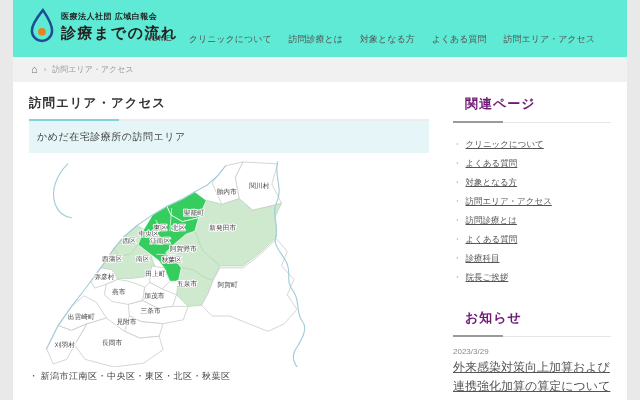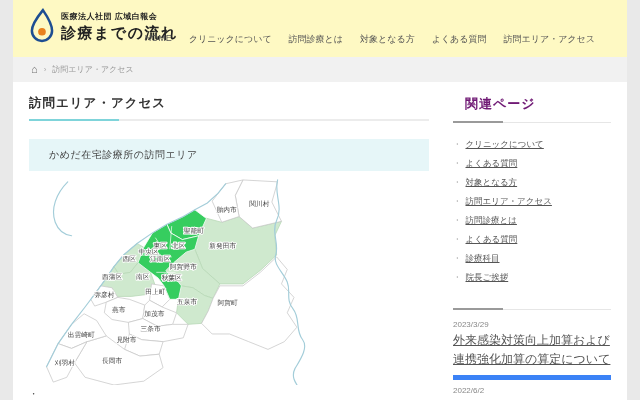--- a/index.html
+++ b/index.html
@@ -5,42 +5,42 @@
   html,body{margin:0;padding:0;}
   body{
     width:640px;height:400px;overflow:hidden;
     background:#e9e9e9;
     font-family:"Liberation Sans","DejaVu Sans",sans-serif;
     -webkit-font-smoothing:antialiased;
   }
   .page{background:#fff;margin:0 13px;height:400px;position:relative;}
 
   
-  header{position:relative;height:57px;background:#fef9c3;}
+  header{position:relative;height:57px;background:#5eead4;}
   .logo{position:absolute;left:16px;top:8px;display:flex;gap:7px;align-items:flex-start;cursor:pointer;}
   .logo-text .org{font-size:8px;font-weight:bold;color:#222;letter-spacing:.5px;margin-top:3px;}
   .logo-text .clinic{font-size:15px;font-weight:bold;color:#222;letter-spacing:1.5px;margin-top:2px;}
   nav{position:absolute;right:32px;bottom:11px;display:flex;gap:17px;}
   .nav-item{font-size:9px;color:#555;cursor:pointer;white-space:nowrap;}
 
   
   .crumbbar{height:25px;background:#f1f1f1;display:flex;align-items:center;gap:6px;padding:0 18px;}
   .crumb-home{font-size:11px;color:#777;line-height:1;cursor:pointer;}
   .crumb-sep{font-size:8px;color:#aaa;}
   .crumb-cur{font-size:8px;color:#999;}
 
   
   main{display:flex;padding:0 16px;}
   .content{width:400px;flex:none;}
   aside{flex:1;margin-left:24px;min-width:0;}
 
   h1.page-title{margin:13px 0 0;font-size:12.5px;font-weight:bold;color:#333;letter-spacing:1px;}
   .title-rule{margin-top:7px;height:2px;background:#ececec;position:relative;}
   .title-rule::before{content:"";position:absolute;left:0;top:0;width:90px;height:2px;background:#7fd4da;}
-  .lead-box{margin-top:18px;background:#e6f6f8;padding:9px 20px;font-size:10px;color:#444;letter-spacing:.5px;}
+  .lead-box{background:#e6f6f8;padding:9px 8px;font-size:10px;color:#444;letter-spacing:.5px;}
   .map{display:block;margin-top:7px;}
   .area-note{margin-top:3px;font-size:9px;color:#444;display:flex;gap:2px;letter-spacing:.5px;}
 
   
   .muni{fill:#fff;stroke:#c8c8c8;stroke-width:.8;stroke-linejoin:round;}
   .near{fill:#cfe9ce;stroke:#b7d8b6;stroke-width:.8;stroke-linejoin:round;}
   .visit{fill:#36cd5f;stroke:#fff;stroke-width:.8;stroke-linejoin:round;}
   .coast{fill:none;stroke:#a3cdd9;stroke-width:1.2;stroke-linecap:round;}
   .innerline{fill:none;stroke:#fff;stroke-width:.7;}
   .mlabel{font-size:7px;fill:#444;text-anchor:middle;paint-order:stroke;stroke:#fff;stroke-width:2px;stroke-linejoin:round;}
@@ -150,20 +150,21 @@
             <text x="126" y="159" class="mlabel">三条市</text>
             <text x="101" y="170" class="mlabel">見附市</text>
             <text x="54" y="165" class="mlabel">出雲崎町</text>
             <text x="86" y="192" class="mlabel">長岡市</text>
             <text x="37" y="194" class="mlabel">刈羽村</text>
           </g>
       </svg>
 
       <div class="area-note">
         <span>・</span>
+        <span>新潟市江南区・中央区・東区・北区・秋葉区</span>
       </div>
     </section>
 
     <aside>
       <h2 class="side-h">関連ページ</h2>
       <div class="side-rule"></div>
       <ul class="rel-links">
         <li class="rel-link">
             <span class="b">・</span>
             <span class="lnk">クリニックについて</span>
@@ -192,20 +193,21 @@
             <span class="b">・</span>
             <span class="lnk">診療科目</span>
           </li>
         <li class="rel-link">
             <span class="b">・</span>
             <span class="lnk">院長ご挨拶</span>
           </li>
       </ul>
 
       <div class="news-wrap">
+        <h2 class="side-h">お知らせ</h2>
         <div class="side-rule"></div>
         <div class="news-list">
           <div class="news-item">
             <div class="news-date">2023/3/29</div>
             <div class="news-link">外来感染対策向上加算および連携強化加算の算定について</div>
           </div>
           <div class="news-item">
             <div class="news-date">2022/6/2</div>
 
           </div>

